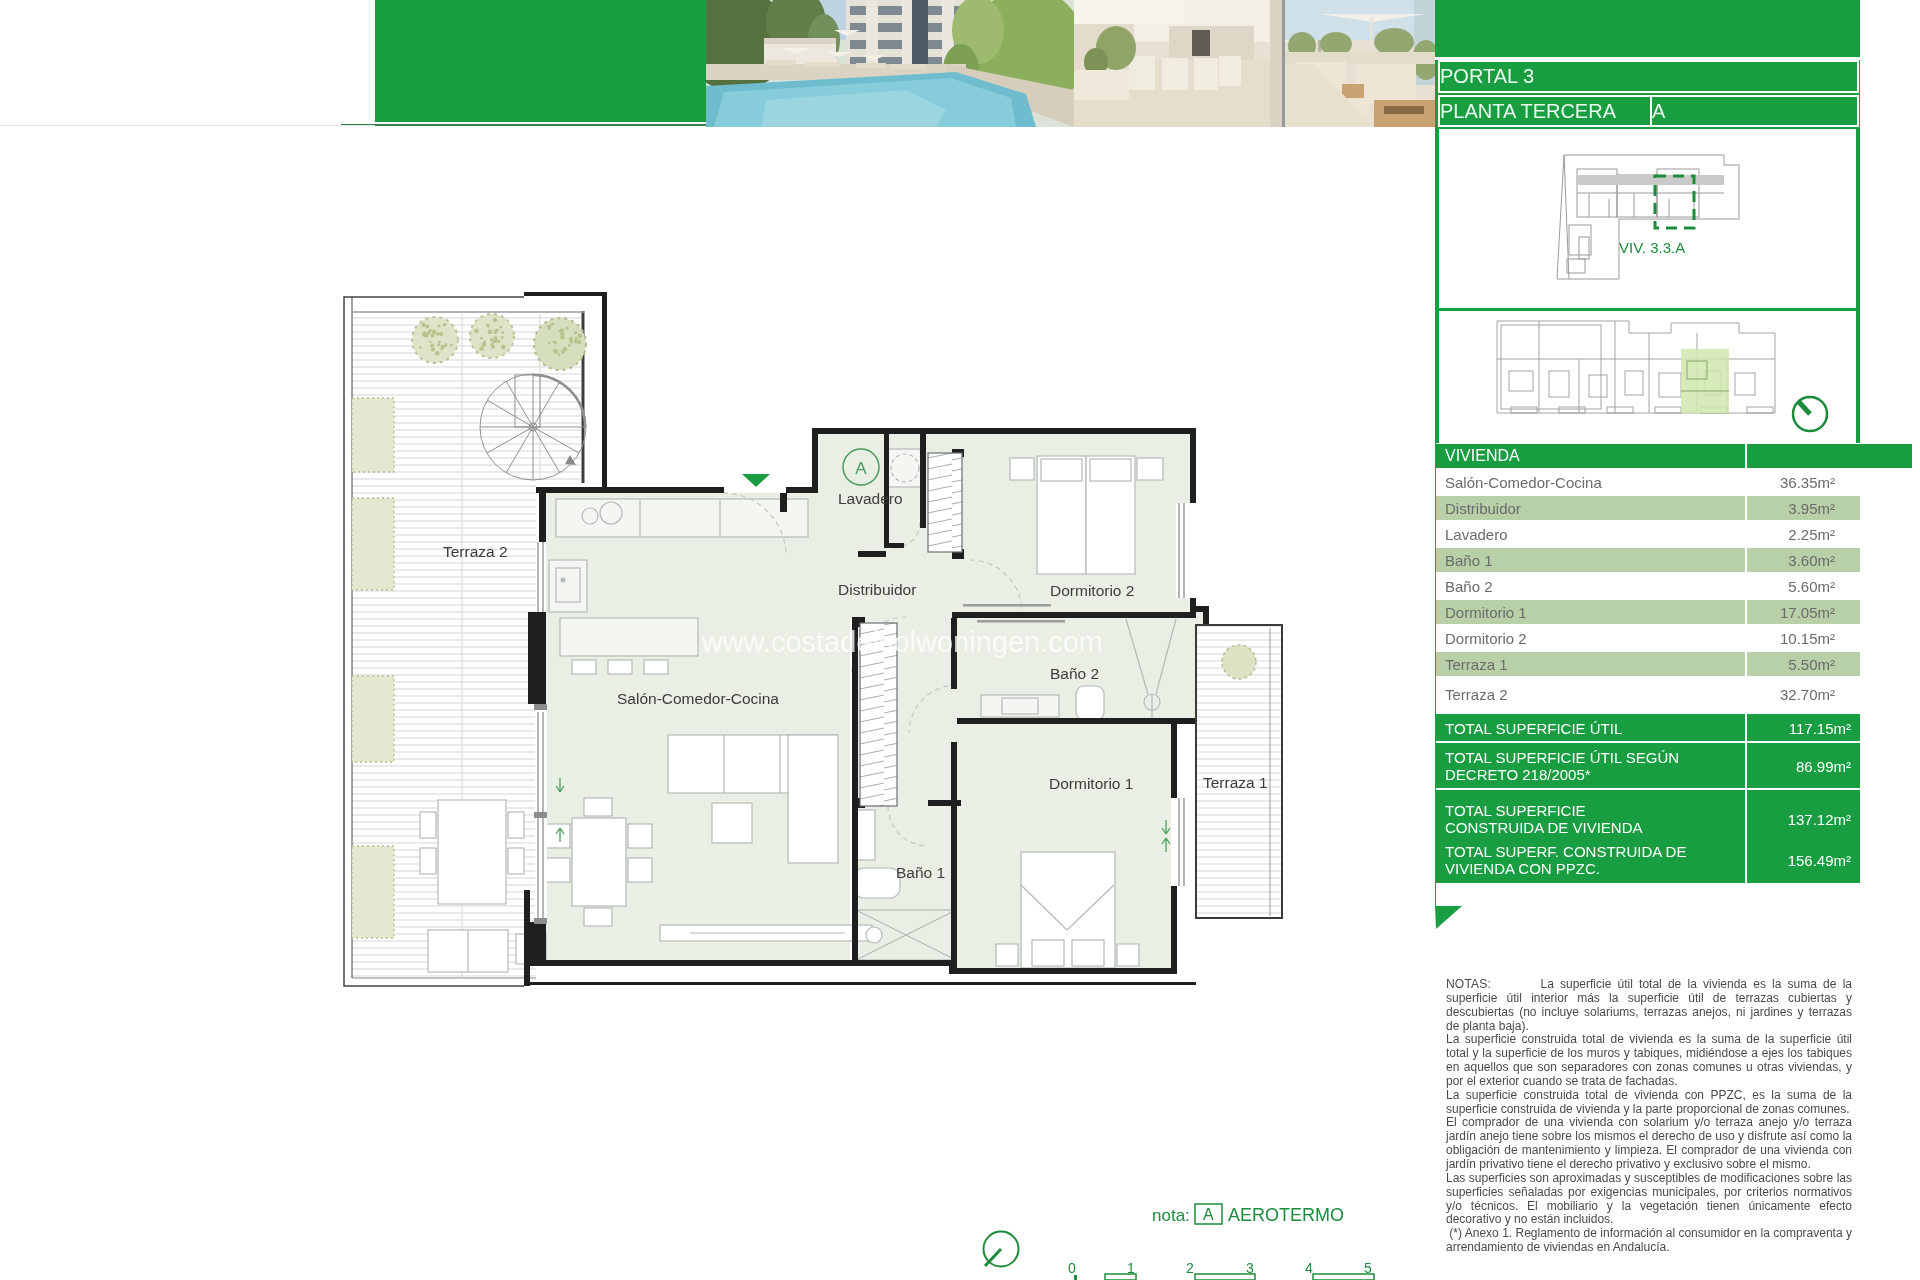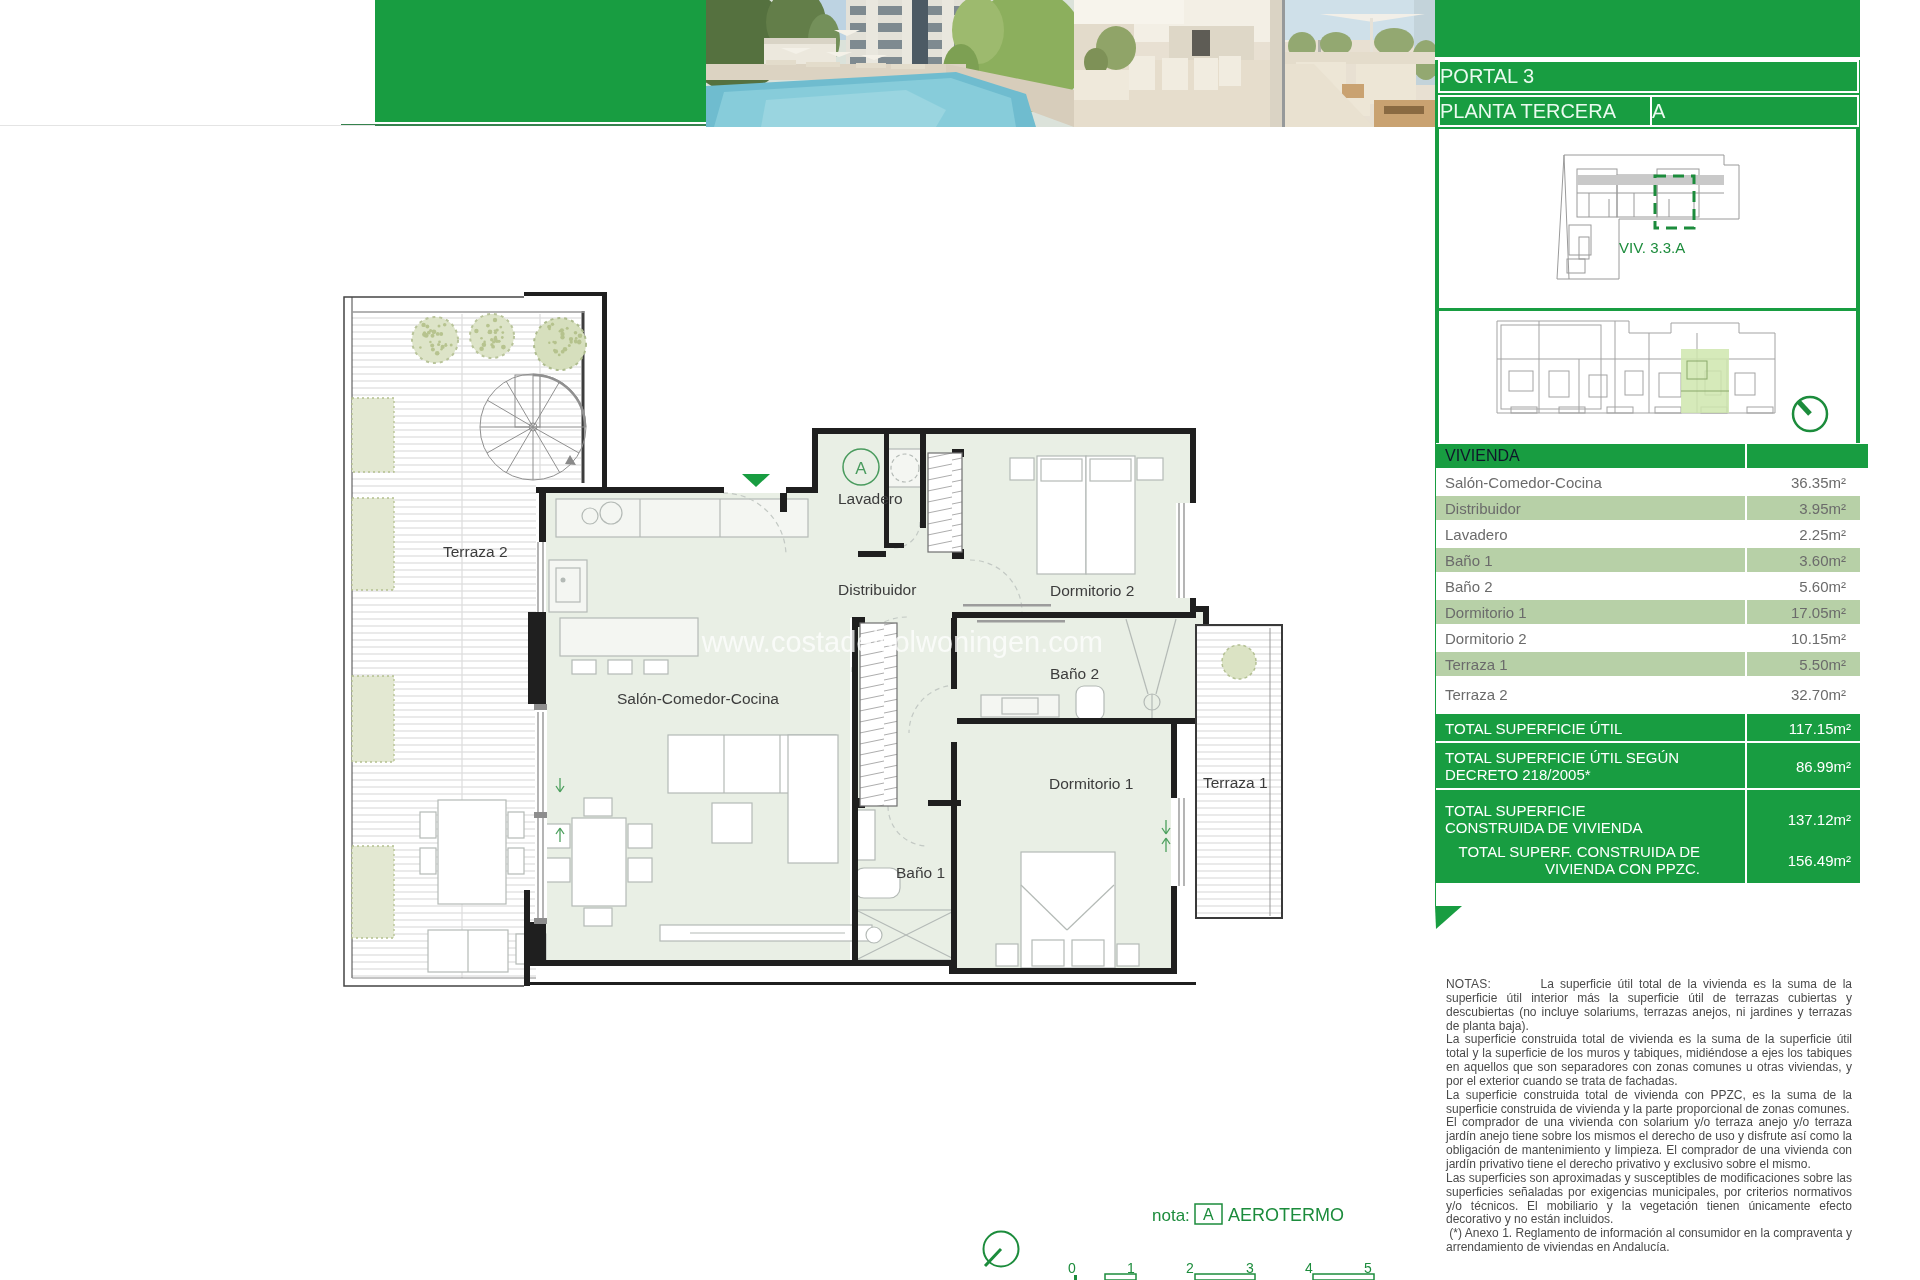--- a/index.html
+++ b/index.html
@@ -3,21 +3,21 @@
 <meta charset="utf-8">
 <style>
   html,body{margin:0;padding:0;background:#fff;}
   .page{position:relative;width:1920px;height:1280px;background:#fff;overflow:hidden;
         font-family:"Liberation Sans",sans-serif;}
   .abs{position:absolute;}
   .green{background:#189d41;}
   .cell{position:absolute;border:2px solid #fff;color:#eafaef;text-align:left;box-sizing:border-box;}
   .row{position:absolute;left:1436px;width:424px;box-sizing:border-box;color:#6b6b6b;font-size:15px;}
   .rlab{position:absolute;left:9px;top:50%;transform:translateY(-50%);white-space:nowrap;}
-  .rval{position:absolute;right:14px;top:50%;transform:translateY(-50%);}
+  .rval{position:absolute;right:25px;top:50%;transform:translateY(-50%);}
   .trow{position:absolute;left:1436px;width:424px;background:#189d41;color:#ffffff;box-sizing:border-box;font-size:15px;}
   .tlab{position:absolute;left:9px;width:255px;top:50%;transform:translateY(-50%);line-height:17px;}
   .tval{position:absolute;right:9px;top:50%;transform:translateY(-50%);margin-left:17px;}
   .vline{position:absolute;left:309px;top:0;bottom:0;width:2px;background:#fff;}
 </style>
 </head>
 <body>
 <div class="page">
 
   <div class="abs green" style="left:375px;top:0;width:331px;height:122px;"></div>
@@ -177,21 +177,21 @@
     <g stroke="#8aa86a" stroke-width="1" fill="none">
       <rect x="248" y="50" width="20" height="18"></rect>
       <line x1="242" y1="80" x2="290" y2="80"></line>
     </g>
     <circle cx="371" cy="103" r="17" fill="none" stroke="#1c8c3c" stroke-width="2.5"></circle>
     <line x1="359" y1="90" x2="371" y2="103" stroke="#1c8c3c" stroke-width="5"></line>
   </svg>
 
   <div class="abs" style="left:1436px;top:443px;width:424px;height:463px;background:#ffffff;"></div>
 
-  <div class="abs" style="left:1436px;top:444px;width:432px;height:24px;background:#189d41;color:#0f172a;font-size:16px;">
+  <div class="abs" style="left:1436px;top:444px;width:476px;height:24px;background:#189d41;color:#ffffff;font-size:16px;">
      <span style="position:absolute;left:9px;top:3px;">VIVIENDA</span>
      <div class="vline"></div>
   </div>
 
   <div class="row" style="top:470px;height:24px;background:#ffffff;">
       <span class="rlab">Salón-Comedor-Cocina</span>
       <span class="rval">36.35m²</span>
       <div class="vline"></div>
     </div>
   <div class="row" style="top:496px;height:24px;background:#b7d0a7;">
@@ -242,21 +242,21 @@
   <div class="trow" style="top:743px;height:45px;">
       <span class="tlab">TOTAL SUPERFICIE ÚTIL SEGÚN<br>DECRETO 218/2005*</span>
       <span class="tval">86.99m²</span>
       <div class="vline"></div>
     </div>
   <div class="trow" style="top:790px;height:58px;">
       <span class="tlab">TOTAL SUPERFICIE<br>CONSTRUIDA DE VIVIENDA</span>
       <span class="tval">137.12m²</span>
       <div class="vline"></div>
     </div>
-  <div class="trow" style="top:837px;height:46px;text-align:right;">
+  <div class="trow" style="top:837px;height:46px;">
       <span class="tlab">TOTAL SUPERF. CONSTRUIDA DE<br>VIVIENDA CON PPZC.</span>
       <span class="tval">156.49m²</span>
       <div class="vline"></div>
     </div>
 
   <div class="abs" style="left:1446px;top:978px;width:406px;color:#4a4a4a;font-size:12px;line-height:13.85px;text-align:justify;">
   <span style="letter-spacing:0.2px;">NOTAS:</span>&nbsp;&nbsp;&nbsp;&nbsp;&nbsp;&nbsp;&nbsp;&nbsp;La superficie útil total de la vivienda es la suma de la superficie útil
   interior más la superficie útil de terrazas cubiertas y descubiertas (no incluye
   solariums, terrazas anejos, ni jardines y terrazas de planta baja).<br>
   La superficie construida total de vivienda es la suma de la superficie útil total y

